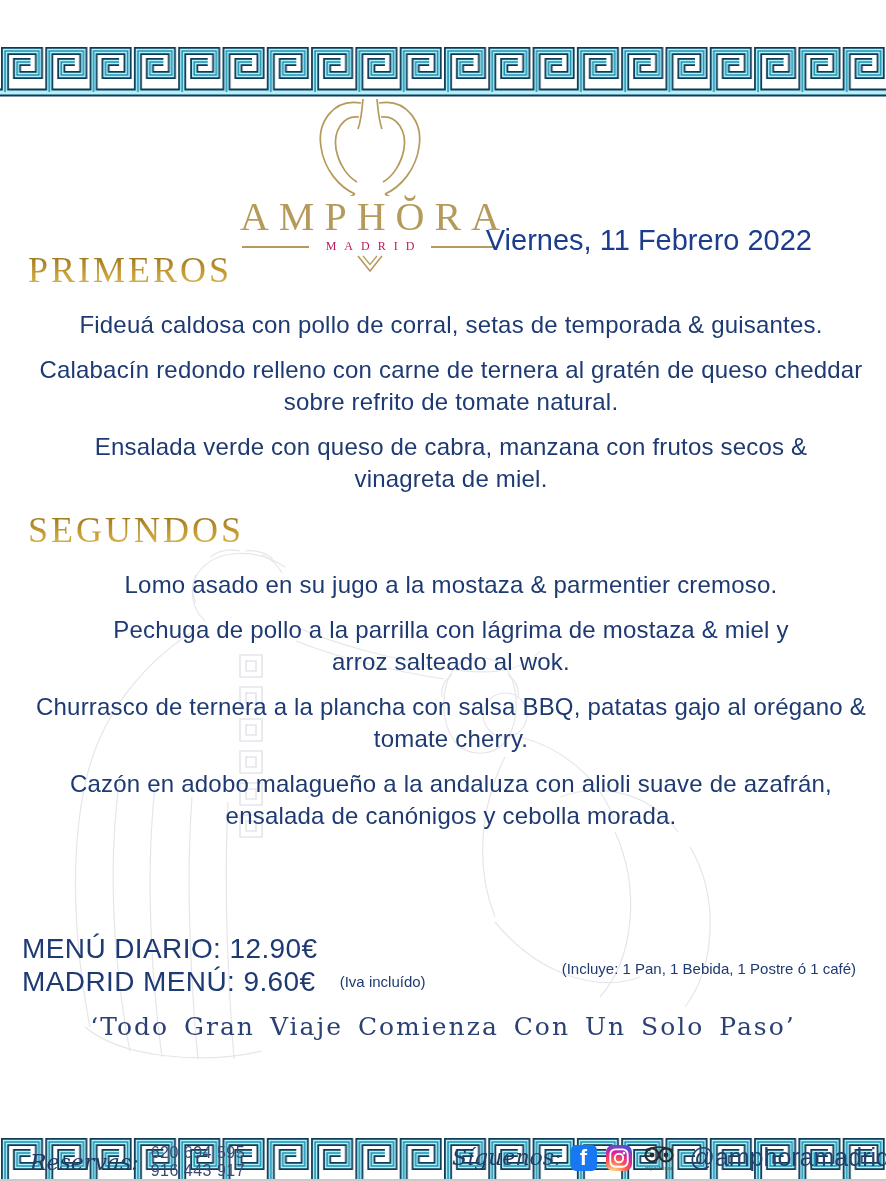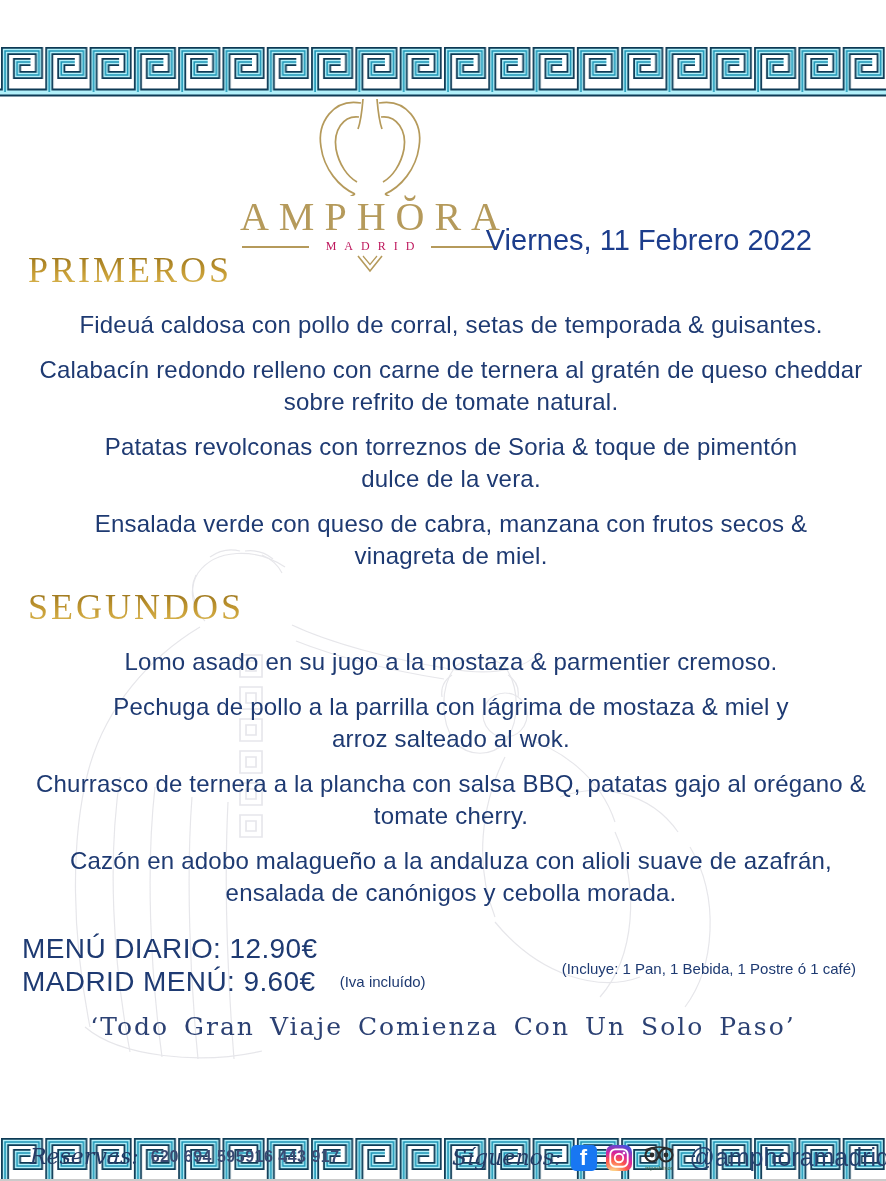--- a/index.html
+++ b/index.html
@@ -65,21 +65,21 @@
   .quote {
     position:absolute; top:1012px; left:0; width:886px; text-align:center; z-index:1;
     font-family:"DejaVu Serif", serif; font-size:25px; letter-spacing:2px; word-spacing:5px;
     color:#2c4173;
   }
 
   
   .footer { position:absolute; top:1141px; left:0; width:886px; height:40px; z-index:2; }
   .reservas-group { position:absolute; left:30px; top:3px; display:flex; align-items:center; gap:12px; }
   .script-label { font-family:"DejaVu Serif", serif; font-style:italic; font-size:22px; color:#243b66; }
-  .phones { display:flex; flex-direction:row; line-height:18px; font-size:16px; font-weight:bold; color:#3a4a73; letter-spacing:0.5px; }
+  .phones { display:flex; flex-direction:column; line-height:18px; font-size:16px; font-weight:normal; color:#3a4a73; letter-spacing:0.5px; }
   .social-group { position:absolute; left:452px; top:2px; display:flex; align-items:center; gap:9px; }
   .icon-fb {
     width:26px; height:26px; background:#1877f2; border-radius:5px; color:#fff;
     font-weight:bold; font-size:22px; display:flex; justify-content:center; align-items:flex-end;
     line-height:27px; cursor:pointer;
   }
   .icon-ig {
     width:26px; height:26px; border-radius:7px; display:flex; justify-content:center; align-items:center; cursor:pointer;
     background:radial-gradient(circle at 28% 110%, #fdf497 0%, #fd5949 40%, #d6249f 62%, #285aeb 95%);
   }
@@ -178,21 +178,20 @@
       </g>
     </svg>
   </div>
 
   <div class="date">Viernes, 11 Febrero 2022</div>
 
   <div class="content">
     <h2 class="section-title">PRIMEROS</h2>
     <p class="item first-item">Fideuá caldosa con pollo de corral, setas de temporada &amp; guisantes.</p>
     <p class="item w840">Calabacín redondo relleno con carne de ternera al gratén de queso cheddar sobre refrito de tomate natural.</p>
-    <p class="item w720">Patatas revolconas con torreznos de Soria &amp; toque de pimentón dulce de la vera.</p>
     <p class="item w730">Ensalada verde con queso de cabra, manzana con frutos secos &amp; vinagreta de miel.</p>
 
     <h2 class="section-title segundos">SEGUNDOS</h2>
     <p class="item first-item">Lomo asado en su jugo a la mostaza &amp; parmentier cremoso.</p>
     <p class="item w730">Pechuga de pollo a la parrilla con lágrima de mostaza &amp; miel y arroz salteado al wok.</p>
     <p class="item w840">Churrasco de ternera a la plancha con salsa BBQ, patatas gajo al orégano &amp; tomate cherry.</p>
     <p class="item w790">Cazón en adobo malagueño a la andaluza con alioli suave de azafrán, ensalada de canónigos y cebolla morada.</p>
   </div>
 
   <div class="pricing">

